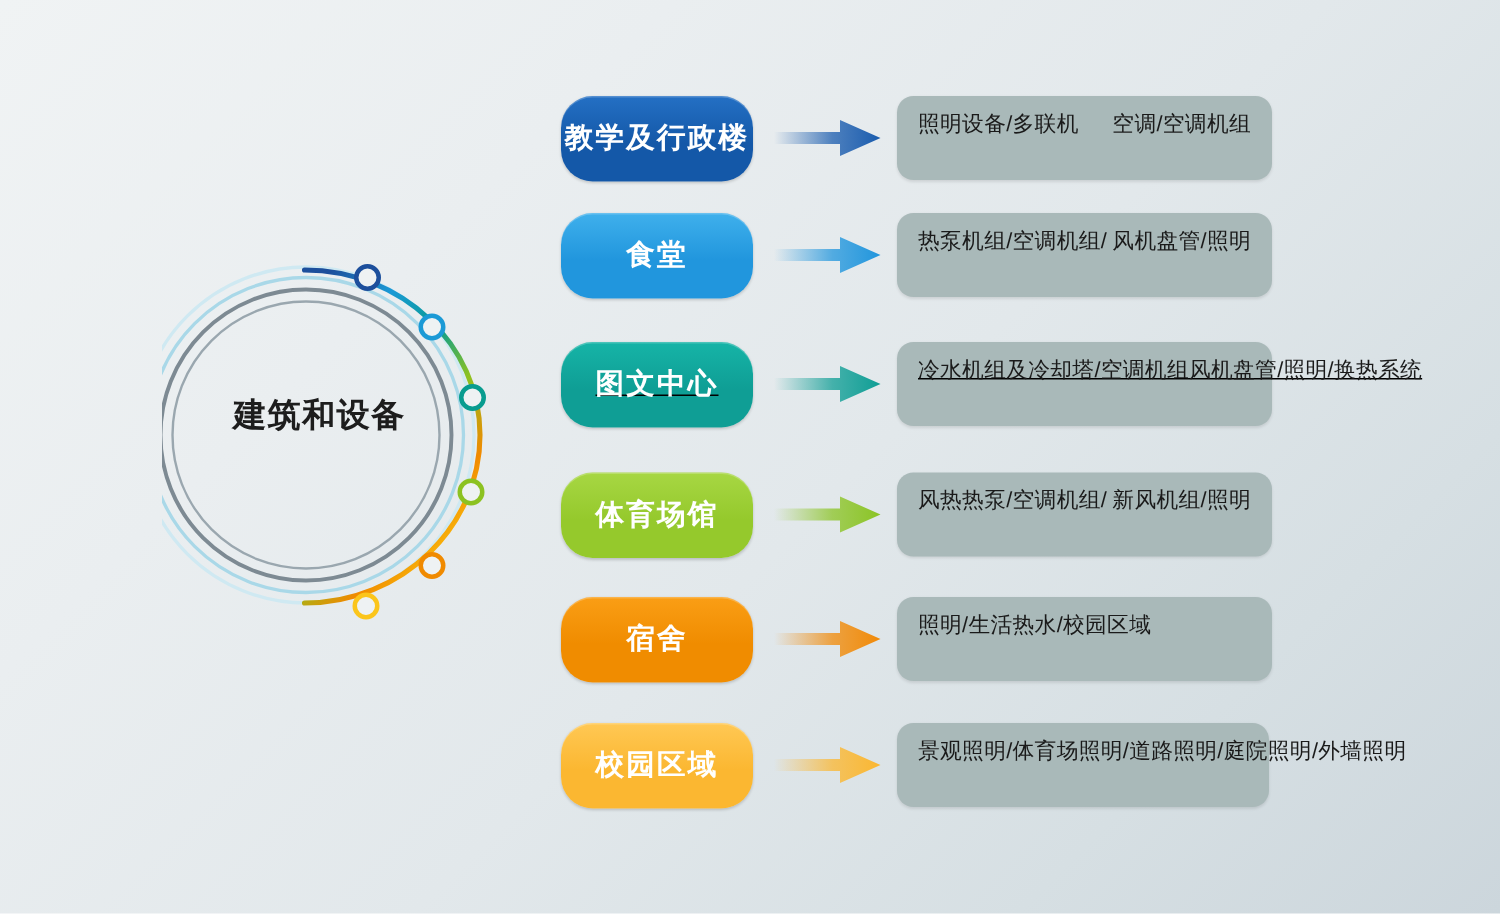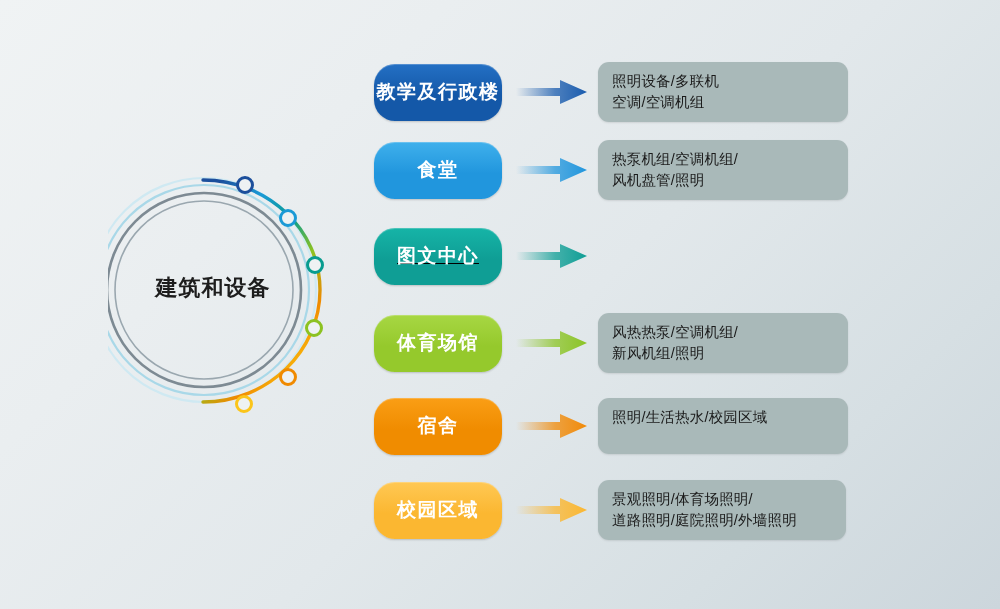--- a/index.html
+++ b/index.html
@@ -15,21 +15,21 @@
 
   
   #emblem {
     position: absolute;
     left: 108px; top: 155px;
     width: 260px; height: 270px;
   }
   #emblem svg { display: block; }
   #emblem-label {
     position: absolute;
-    left: 0; top: 118px;
+    left: 0; top: 107px;
     width: 210px;
     text-align: center;
     font-size: 22px;
     font-weight: bold;
     color: #1d1d1d;
     letter-spacing: 1px;
     white-space: nowrap;
   }
 
   
@@ -71,21 +71,21 @@
 
   .detail {
     flex: 0 0 auto;
     margin-left: 10px;
     width: 250px;
     min-height: 56px;
     background: #a9b9b9;
     border-radius: 11px;
     padding: 9px 14px 9px 14px;
     display: flex;
-    flex-direction: column;
+    flex-direction: row;
     justify-content: space-between;
     box-shadow: 0 1px 2px rgba(0,0,0,0.10);
   }
   .detail .line {
     font-size: 14.5px;
     color: #1a1a1a;
     line-height: 21px;
     white-space: nowrap;
     letter-spacing: 0.2px;
   }
@@ -185,20 +185,24 @@
       <defs>
           <linearGradient id="ag2" x1="0" y1="0" x2="1" y2="0">
         <stop offset="0%" stop-color="#0f9e95" stop-opacity="0"></stop>
         <stop offset="55%" stop-color="#0f9e95" stop-opacity="0.75"></stop>
         <stop offset="100%" stop-color="#0f9e95" stop-opacity="1"></stop>
       </linearGradient>
         </defs>
       <path d="M0 9 H44 V1 L71 13 L44 25 V17 H0 Z" fill="url(#ag2)"></path>
     </svg>
   </div>
+  <div class="detail">
+    <div class="line">冷水机组及冷却塔/空调机组</div>
+    <div class="line">风机盘管/照明/换热系统</div>
+  </div>
 </div>
 
 <div class="row" id="row-3">
   <div class="pill" style="background: linear-gradient(rgb(167, 215, 67) 0%, rgb(149, 201, 44) 55%, rgb(149, 201, 44) 100%);">
     <span>体育场馆</span>
   </div>
   <div class="arrow-wrap">
     <svg width="72" height="26" viewBox="0 0 72 26">
       <defs>
           <linearGradient id="ag3" x1="0" y1="0" x2="1" y2="0">

